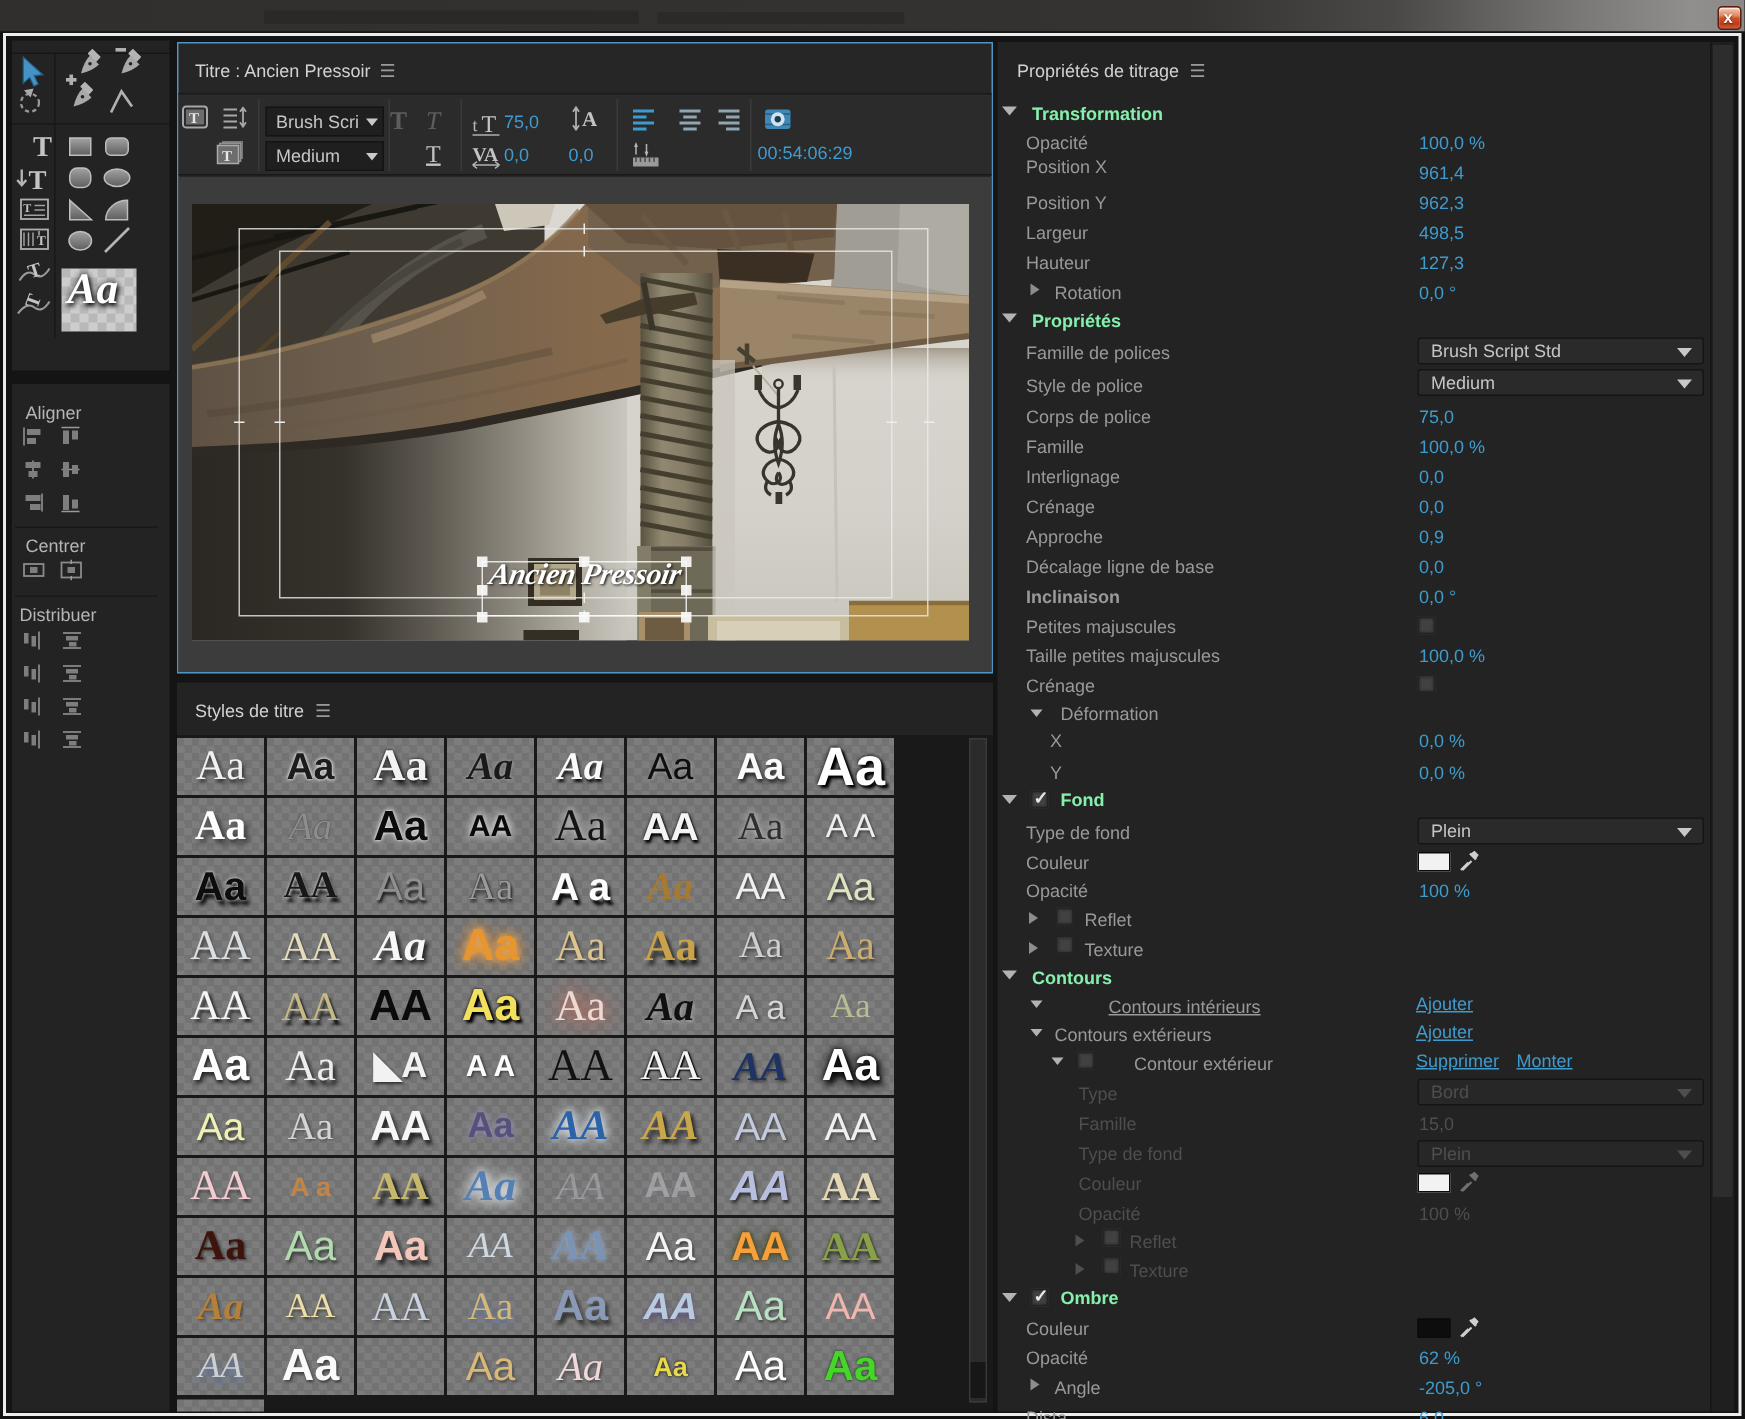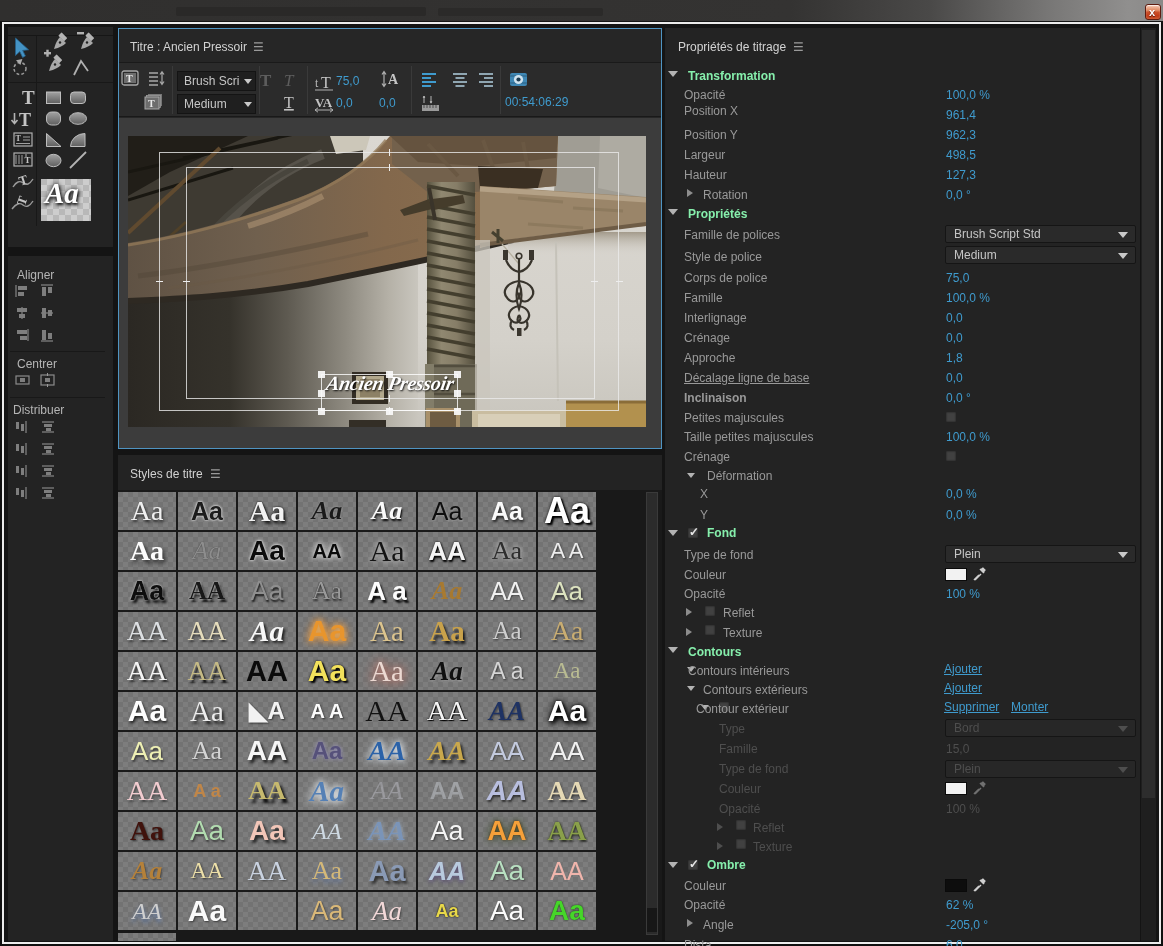--- a/index.html
+++ b/index.html
@@ -555,22 +555,22 @@
 <div class="dd" style="top:246px;">Medium<span class="ar"></span></div>
 <div class="lbl" style="left:684px;top:271px;">Corps de police</div>
 <div class="val" style="left:946px;top:271px;">75,0</div>
 <div class="lbl" style="left:684px;top:291px;">Famille</div>
 <div class="val" style="left:946px;top:291px;">100,0 %</div>
 <div class="lbl" style="left:684px;top:311px;">Interlignage</div>
 <div class="val" style="left:946px;top:311px;">0,0</div>
 <div class="lbl" style="left:684px;top:331px;text-align:center;">Crénage</div>
 <div class="val" style="left:946px;top:331px;">0,0</div>
 <div class="lbl" style="left:684px;top:351px;">Approche</div>
-<div class="val" style="left:946px;top:351px;">1,8</div>
-<div class="lbl" style="left:684px;top:371px;text-decoration:underline;">Décalage ligne de base</div>
+<div class="val" style="left:946px;top:351px;">0,9</div>
+<div class="lbl" style="left:684px;top:371px;">Décalage ligne de base</div>
 <div class="val" style="left:946px;top:371px;">0,0</div>
 <div class="lbl" style="left:684px;top:391px;font-weight:bold;">Inclinaison</div>
 <div class="val" style="left:946px;top:391px;">0,0 °</div>
 <div class="lbl" style="left:684px;top:411px;">Petites majuscules</div>
 <div class="cb" style="left:945px;top:411px;"></div>
 <div class="lbl" style="left:684px;top:430px;">Taille petites majuscules</div>
 <div class="val" style="left:946px;top:430px;">100,0 %</div>
 <div class="lbl" style="left:684px;top:450px;">Crénage</div>
 <div class="cb" style="left:945px;top:450px;"></div>
 <div class="tri-d" style="left:687px;top:473px;border-top-color:#b3b3b3;border-left-width:4px;border-right-width:4px;border-top-width:5px;"></div>
@@ -597,28 +597,28 @@
 <div class="val" style="left:946px;top:587px;">100 %</div>
 <div class="tri-r" style="left:686px;top:608px;border-left-color:#8d8d8d;"></div>
 <div class="cb" style="left:704px;top:605px;"></div>
 <div class="lbl" style="left:723px;top:606px;">Reflet</div>
 <div class="tri-r" style="left:686px;top:628px;border-left-color:#8d8d8d;"></div>
 <div class="cb" style="left:704px;top:624px;"></div>
 <div class="lbl" style="left:723px;top:626px;">Texture</div>
 <div class="tri-d" style="left:668px;top:647px;border-top-color:#b3b3b3;"></div>
 <div class="sect" style="left:688px;top:645px;">Contours</div>
 <div class="tri-d" style="left:687px;top:667px;border-top-color:#b3b3b3;border-left-width:4px;border-right-width:4px;border-top-width:5px;"></div>
-<div class="lbl" style="left:688px;top:664px;">Contours intérieurs</div>
+<div class="lbl" style="left:739px;top:664px;text-decoration:underline;">Contours intérieurs</div>
 <div class="link" style="left:944px;top:662px;">Ajouter</div>
 <div class="tri-d" style="left:687px;top:686px;border-top-color:#b3b3b3;border-left-width:4px;border-right-width:4px;border-top-width:5px;"></div>
 <div class="lbl" style="left:703px;top:683px;">Contours extérieurs</div>
 <div class="link" style="left:944px;top:681px;">Ajouter</div>
 <div class="tri-d" style="left:701px;top:705px;border-top-color:#b3b3b3;border-left-width:4px;border-right-width:4px;border-top-width:5px;"></div>
 <div class="cb" style="left:718px;top:701px;"></div>
-<div class="lbl" style="left:696px;top:702px;">Contour extérieur</div>
+<div class="lbl" style="left:756px;top:702px;">Contour extérieur</div>
 <div class="link" style="left:944px;top:700px;">Supprimer</div>
 <div class="link" style="left:1011px;top:700px;">Monter</div>
 <div class="lbl dis" style="left:719px;top:722px;">Type</div>
 <div class="dd dis2" style="top:719px;">Bord<span class="ar"></span></div>
 <div class="lbl dis" style="left:719px;top:742px;">Famille</div>
 <div class="val dis" style="left:946px;top:742px;">15,0</div>
 <div class="lbl dis" style="left:719px;top:762px;">Type de fond</div>
 <div class="dd dis2" style="top:760px;">Plein<span class="ar"></span></div>
 <div class="lbl dis" style="left:719px;top:782px;">Couleur</div>
 <div class="sw" style="left:945px;top:782px;background:#f2f2f2;"></div>

